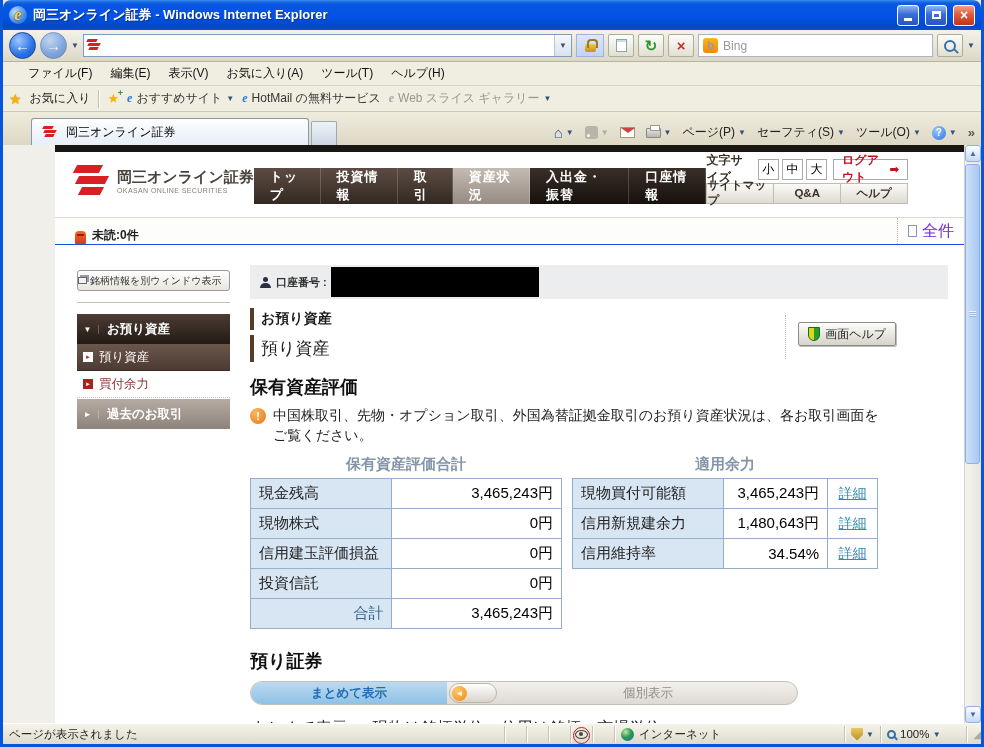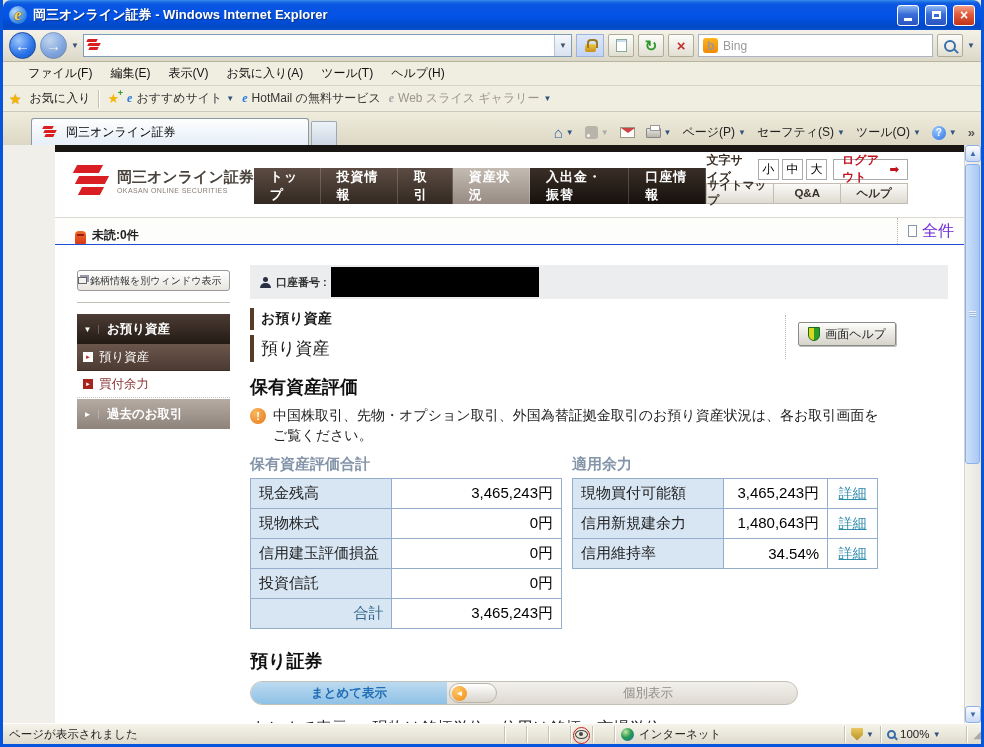--- a/index.html
+++ b/index.html
@@ -177,21 +177,21 @@
   .helpbtn::before { content:""; position:absolute; left:-14px; top:-8px; height:44px; border-left:1px dotted #b8b4aa; }
   .leaf { width:12px; height:14px; border-radius:0 0 9px 9px; background:linear-gradient(90deg,#d8d820 50%,#2a9a2a 50%); border:1px solid #1a6a1a; }
 
   .h2 { margin-top:13px; font-size:18px; font-weight:bold; color:#111; }
   .warn { margin-top:7px; display:flex; gap:7px; max-width:640px; }
   .warn-ic { flex:none; width:16px; height:16px; border-radius:50%; background:radial-gradient(circle at 35% 30%,#f8b860,#e87818);
     color:#fff; font-size:11px; font-weight:bold; display:flex; align-items:center; justify-content:center; margin-top:2px; }
   .warn-text { font-size:14px; color:#222; line-height:1.4; }
 
   .tables { display:flex; gap:10px; margin-top:10px; }
-  .tbl-title { font-size:15px; font-weight:bold; color:#8494a9; margin-bottom:4px; }
+  .tbl-title { font-size:15px; font-weight:bold; color:#8494a9; margin-bottom:4px;text-align:center; }
   table.assets { border-collapse:collapse; }
   table.assets td { border:1px solid #94aecb; font-size:15px; padding:5px 8px; background:#fff; }
   table.assets td.lbl { background:#d8e6f4; color:#222; }
   .t-left table { width:312px; } .t-left td.lbl { width:142px; }
   .t-left td.val { text-align:right; width:170px; }
   .t-left tr.total td.lbl { color:#33688c;text-align:right; }
   .t-right table { width:306px; } .t-right td.lbl { width:152px; }
   .t-right td.val { text-align:right; width:104px; word-break:break-all; }
   .t-right td.det { width:50px; text-align:center; padding:5px 4px; }
   .detail-link { color:#2f8cad; text-decoration:underline; font-size:14px; }

